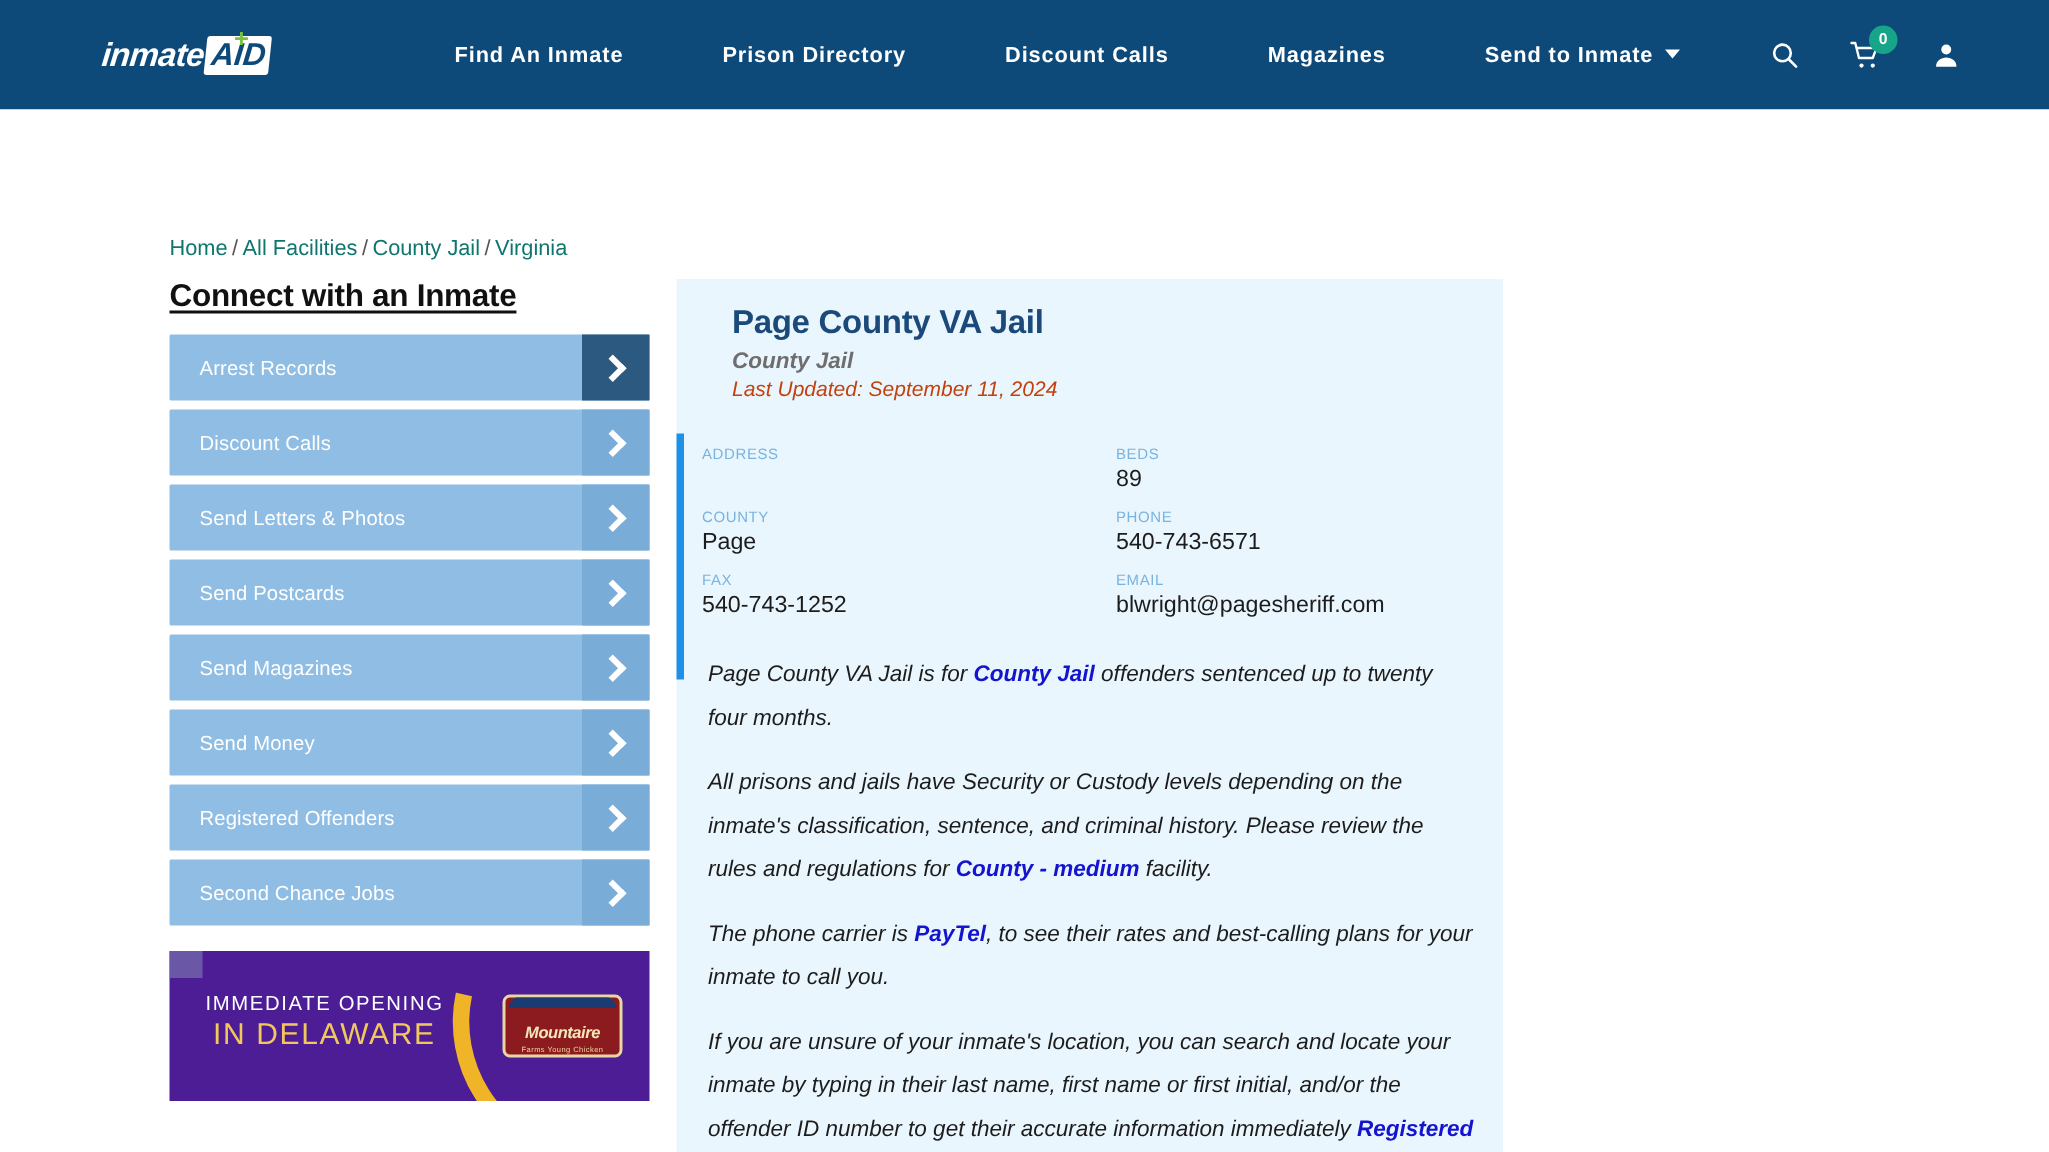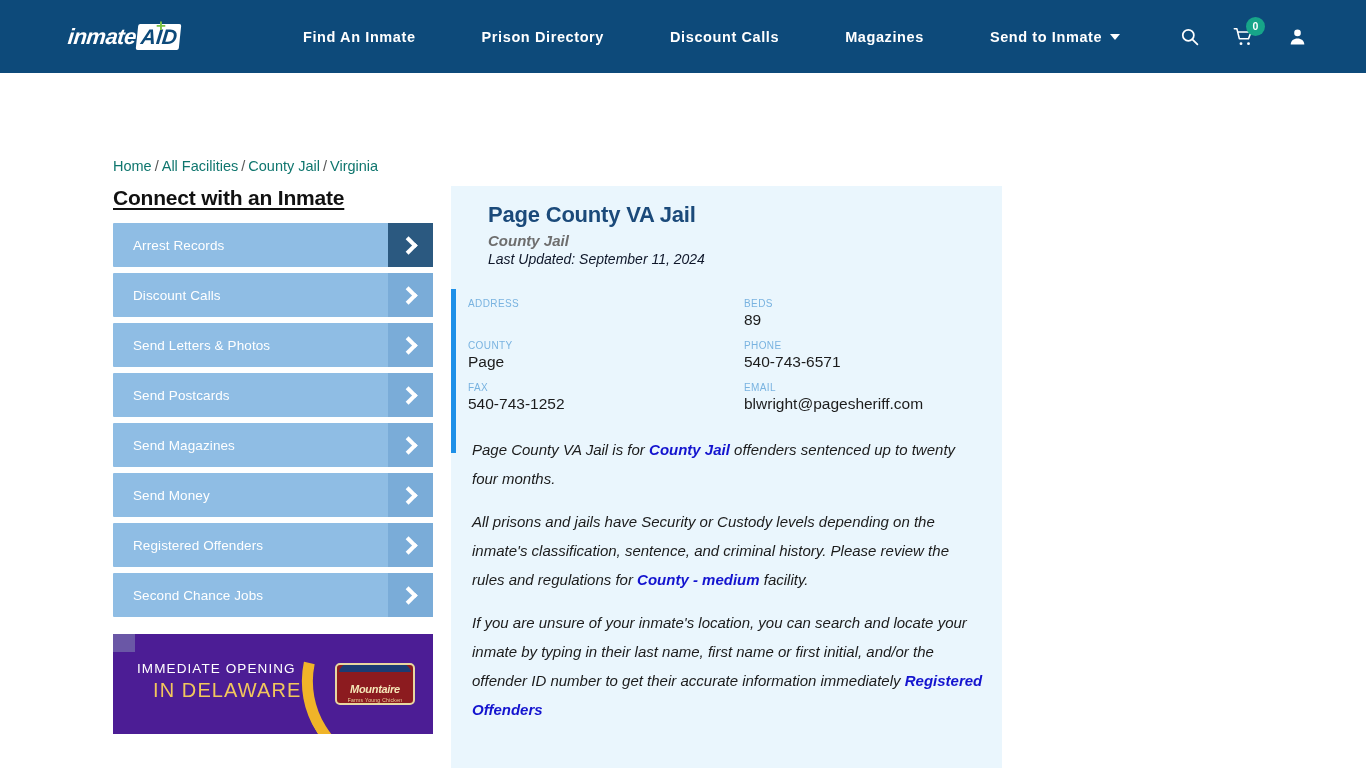--- a/index.html
+++ b/index.html
@@ -195,21 +195,21 @@
   }
   .ad-line1 {
     position: absolute;
     left: 24px; top: 27px;
     color: #ffffff;
     font-size: 13.5px;
     letter-spacing: 1.1px;
   }
   .ad-line2 {
     position: absolute;
-    left: 40px; top: 45px;
+    left: 29px; top: 45px;
     color: #f2c75c;
     font-size: 20px;
     letter-spacing: 1.1px;
     text-align: center;
   }
   .ad-logo {
     position: absolute;
     right: 18px; top: 29px;
     width: 80px; height: 42px;
     background: #8c1b1f;
@@ -261,21 +261,21 @@
   .facility-type {
     font-size: 15px;
     font-weight: 700;
     font-style: italic;
     color: #6e6e6e;
     margin-top: 4px;
   }
   .facility-updated {
     font-size: 14px;
     font-style: italic;
-    color: #0f172a;
+    color: #c2410c;
     margin-top: 2px;
   }
 
   .info-block {
     position: relative;
     margin-top: 22px;
     padding: 9px 0 9px 17px;
   }
   .info-bar {
     position: absolute;
@@ -462,17 +462,18 @@
         <div>
           <div class="info-label">EMAIL</div>
           <div class="info-value">blwright@pagesheriff.com</div>
         </div>
       </div>
     </div>
 
     <div class="body-copy">
       <p>Page County VA Jail is for <a>County Jail</a> offenders sentenced up to twenty four months.</p>
       <p>All prisons and jails have Security or Custody levels depending on the inmate's classification, sentence, and criminal history. Please review the rules and regulations for <a>County - medium</a> facility.</p>
+      <p>The phone carrier is <a>PayTel</a>, to see their rates and best-calling plans for your inmate to call you.</p>
       <p>If you are unsure of your inmate's location, you can search and locate your inmate by typing in their last name, first name or first initial, and/or the offender ID number to get their accurate information immediately <a>Registered Offenders</a></p>
     </div>
   </main>
 
 </div>
 
 </body></html>

